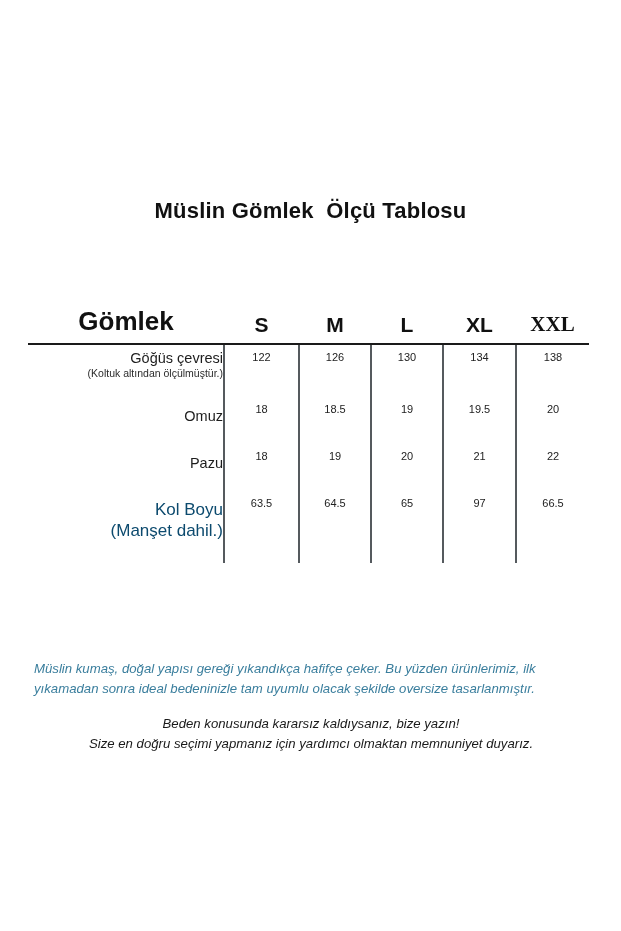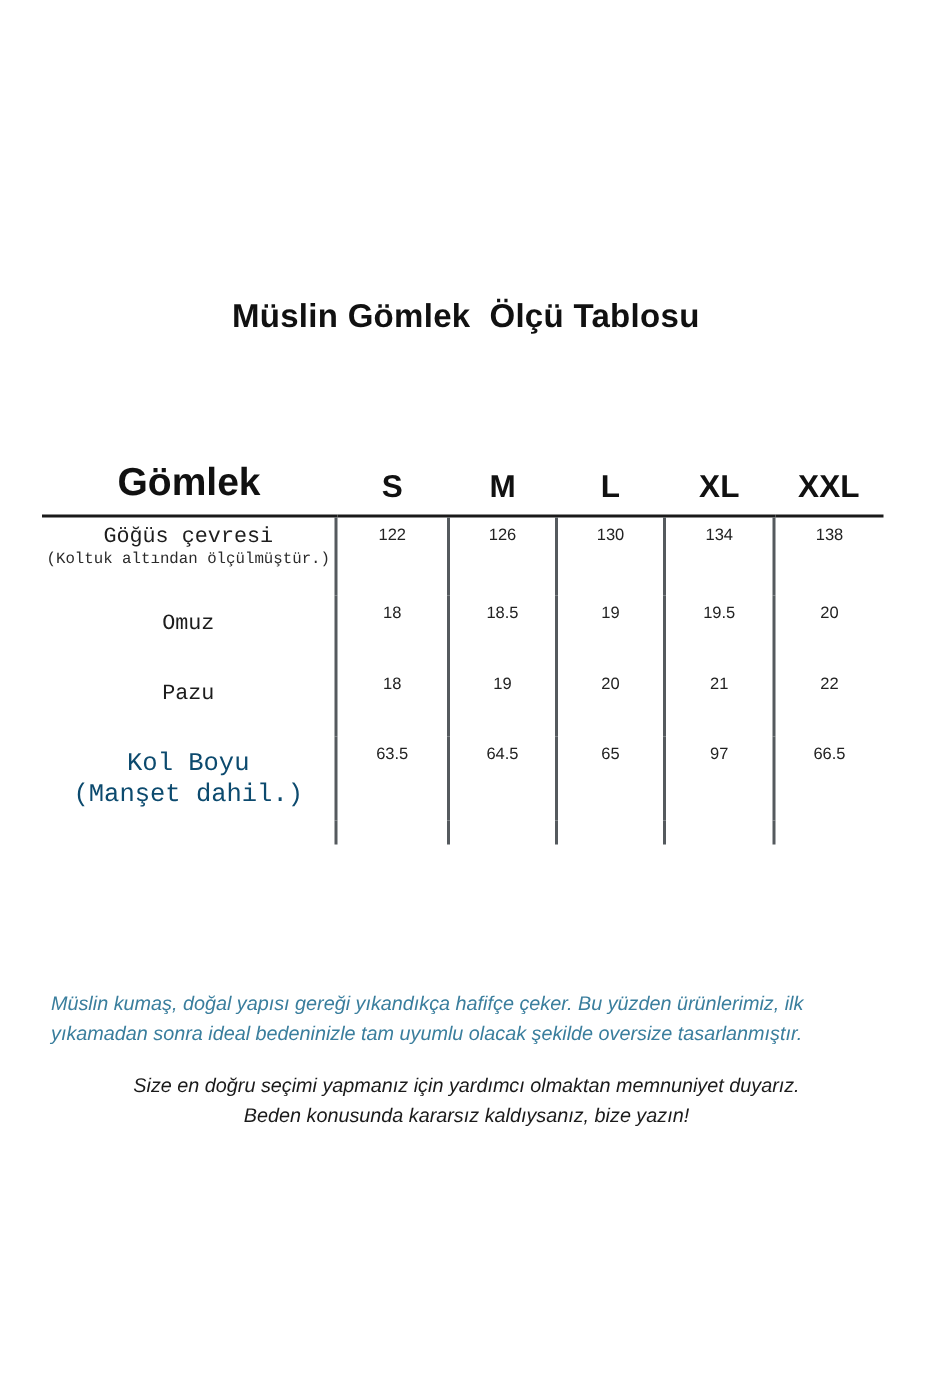--- a/index.html
+++ b/index.html
@@ -71,27 +71,26 @@
     border-left: 2px solid #555a5e;
     text-align: center;
     vertical-align: top;
     font-size: 11px;
     color: #222222;
     height: 36px;
     padding-top: 6px;
   }
   .size-table tbody td.row-head {
     border-left: none;
-    text-align: center;
+    text-align: right;
     vertical-align: top;
     padding-top: 5px;
     font-size: 14.5px;
     line-height: 1.12;
     color: #1d1d1d;
-    font-family: Liberation Mono, monospace;
   }
   .size-table tbody tr.tall td {
     height: 46px;
   }
   .size-table tbody tr.last-row td {
     height: 48px;
   }
   .row-sub {
     display: block;
     font-size: 10.5px;
@@ -145,21 +144,21 @@
 
 <div class="table-wrap">
   <table class="size-table">
     <thead>
       <tr>
         <th class="row-head" style="width:196px;">Gömlek</th>
         <th style="width:75px;">S</th>
         <th style="width:72px;">M</th>
         <th style="width:72px;">L</th>
         <th style="width:73px;">XL</th>
-        <th style="width:73px;">XXL</th>
+        <th style="width:73px;font-family:Liberation Serif, serif;">XXL</th>
       </tr>
     </thead>
     <tbody>
 
       <tr class="tall">
         <td class="row-head">
           <span>Göğüs çevresi</span>
           <span class="row-sub">(Koltuk altından ölçülmüştür.)</span>
         </td>
         <td>122</td>
@@ -213,15 +212,15 @@
         <td></td>
       </tr>
 
     </tbody>
   </table>
 </div>
 
 <div class="note-blue">Müslin kumaş, doğal yapısı gereği yıkandıkça hafifçe çeker. Bu yüzden ürünlerimiz, ilk yıkamadan sonra ideal bedeninizle tam uyumlu olacak şekilde oversize tasarlanmıştır.</div>
 
 <div class="note-black">
+  <span class="line">Beden konusunda kararsız kaldıysanız, bize yazın!</span>
   <span class="line">Size en doğru seçimi yapmanız için yardımcı olmaktan memnuniyet duyarız.</span>
-  <span class="line">Beden konusunda kararsız kaldıysanız, bize yazın!</span>
 </div>
 
 </body></html>

